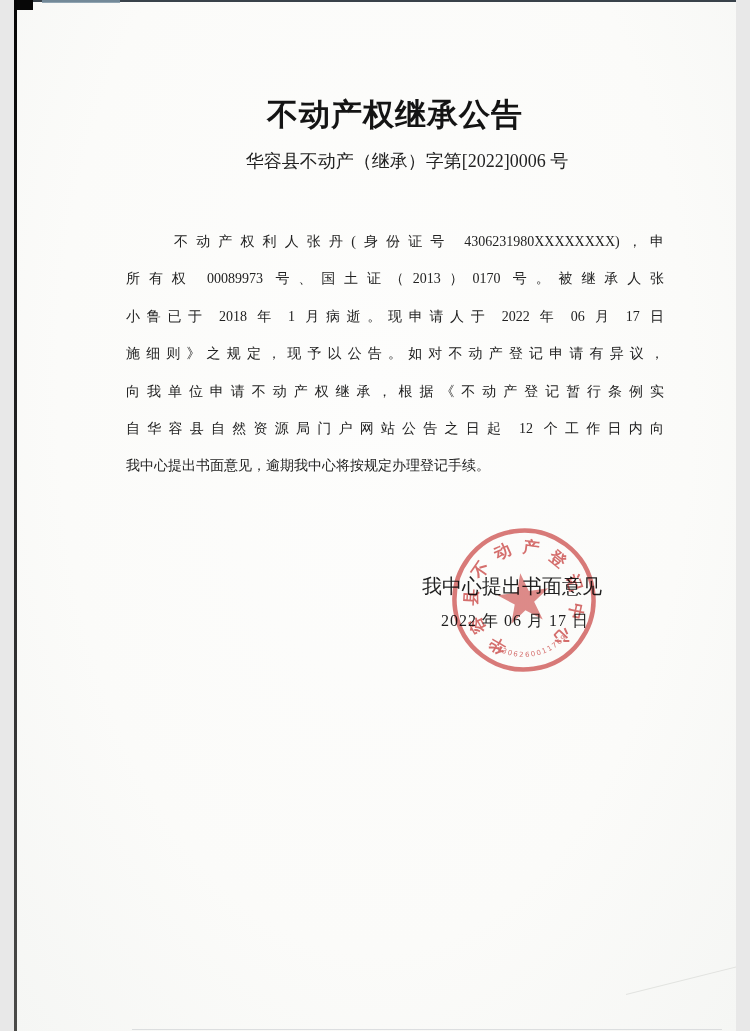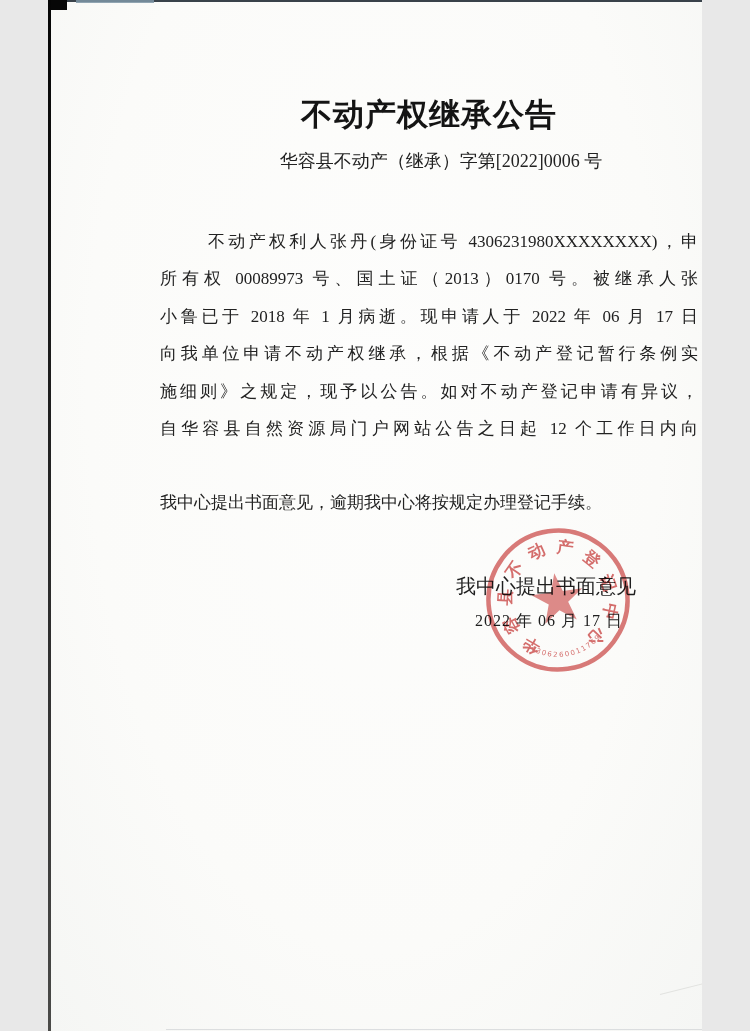--- a/index.html
+++ b/index.html
@@ -1,18 +1,18 @@
 <!DOCTYPE html>
 <html><head>
 <meta charset="utf-8">
 <style>
   html,body { margin:0; padding:0; background:#e8e8e8; }
   .page {
     position:relative;
-    width:654px; height:1031px;
+    width:722px; height:1031px;
     margin:0 auto;
     background:#fbfbf9;
     background-image: radial-gradient(ellipse at 50% 38%, #fdfdfc 0%, #fbfbf9 62%, #f5f6f4 100%);
     overflow:hidden;
     font-family:"Liberation Serif","DejaVu Serif",serif;
     color:#262626;
   }
   
   .edge-left   { position:absolute; left:0; top:0; width:3px; height:1031px;
                  background:linear-gradient(180deg,#050505 0%,#1c1c1c 35%,#383838 75%,#4a4a48 100%); }
@@ -27,25 +27,25 @@
     position:absolute; left:112px; top:94px; width:538px;
     font-size:31px; font-weight:700; letter-spacing:1px;
     text-align:center; color:#141414; white-space:nowrap;
   }
   .doc-number {
     position:absolute; left:74px; top:149px; width:638px;
     font-size:18px; text-align:center; color:#222; white-space:nowrap;
   }
   .body-block { position:absolute; left:112px; top:223px; width:538px; }
   .body-line {
-    font-size:17px; line-height:37.4px; color:#222;
+    font-size:14px; line-height:37.4px; color:#222;
     text-align:justify; text-align-last:justify; white-space:nowrap;
   }
   .body-line.first { text-indent:48px; }
-  .body-line.last  { text-align-last:left;margin-top:37px; }
+  .body-line.last  { text-align-last:left; }
 
   .sig-org  { position:absolute; left:408px; top:573px; font-size:20px; color:#1f1f1f; white-space:nowrap; }
   .sig-date { position:absolute; left:427px; top:611px; font-size:16px; color:#1f1f1f; letter-spacing:1px; white-space:nowrap; }
 
   .seal-svg {
     position:absolute; left:430px; top:520px; width:160px; height:160px;
     mix-blend-mode:multiply; opacity:.82; filter:blur(.3px);
     --seal-color:#cf4f4e;
   }
   .seal-ring   { fill:none; stroke:var(--seal-color); stroke-width:4.5; stroke-opacity:.92; }
@@ -68,22 +68,22 @@
   <div class="edge-bottom"></div>
   <div class="crease"></div>
 
   <div class="title">不动产权继承公告</div>
   <div class="doc-number">华容县不动产（继承）字第[2022]0006 号</div>
 
   <div class="body-block">
     <div class="body-line first">不动产权利人张丹(身份证号 4306231980XXXXXXXX)，申</div>
     <div class="body-line">所有权 00089973 号、国土证（2013）0170 号。被继承人张</div>
     <div class="body-line">小鲁已于 2018 年 1 月病逝。现申请人于 2022 年 06 月 17 日</div>
+    <div class="body-line">施细则》之规定，现予以公告。如对不动产登记申请有异议，</div>
     <div class="body-line">向我单位申请不动产权继承，根据《不动产登记暂行条例实</div>
-    <div class="body-line">施细则》之规定，现予以公告。如对不动产登记申请有异议，</div>
     <div class="body-line">自华容县自然资源局门户网站公告之日起 12 个工作日内向</div>
     <div class="body-line last">我中心提出书面意见，逾期我中心将按规定办理登记手续。</div>
   </div>
 
   <div class="sig-org">我中心提出书面意见</div>
   <div class="sig-date">2022 年 06 月 17 日</div>
 
   <svg class="seal-svg" viewBox="-80 -80 160 160" style="--seal-color: #cf4f4e;">
     <defs>
       <path id="serial-arc" d="M -40.6 40 A 57 57 0 0 0 40.6 40" fill="none"></path>

